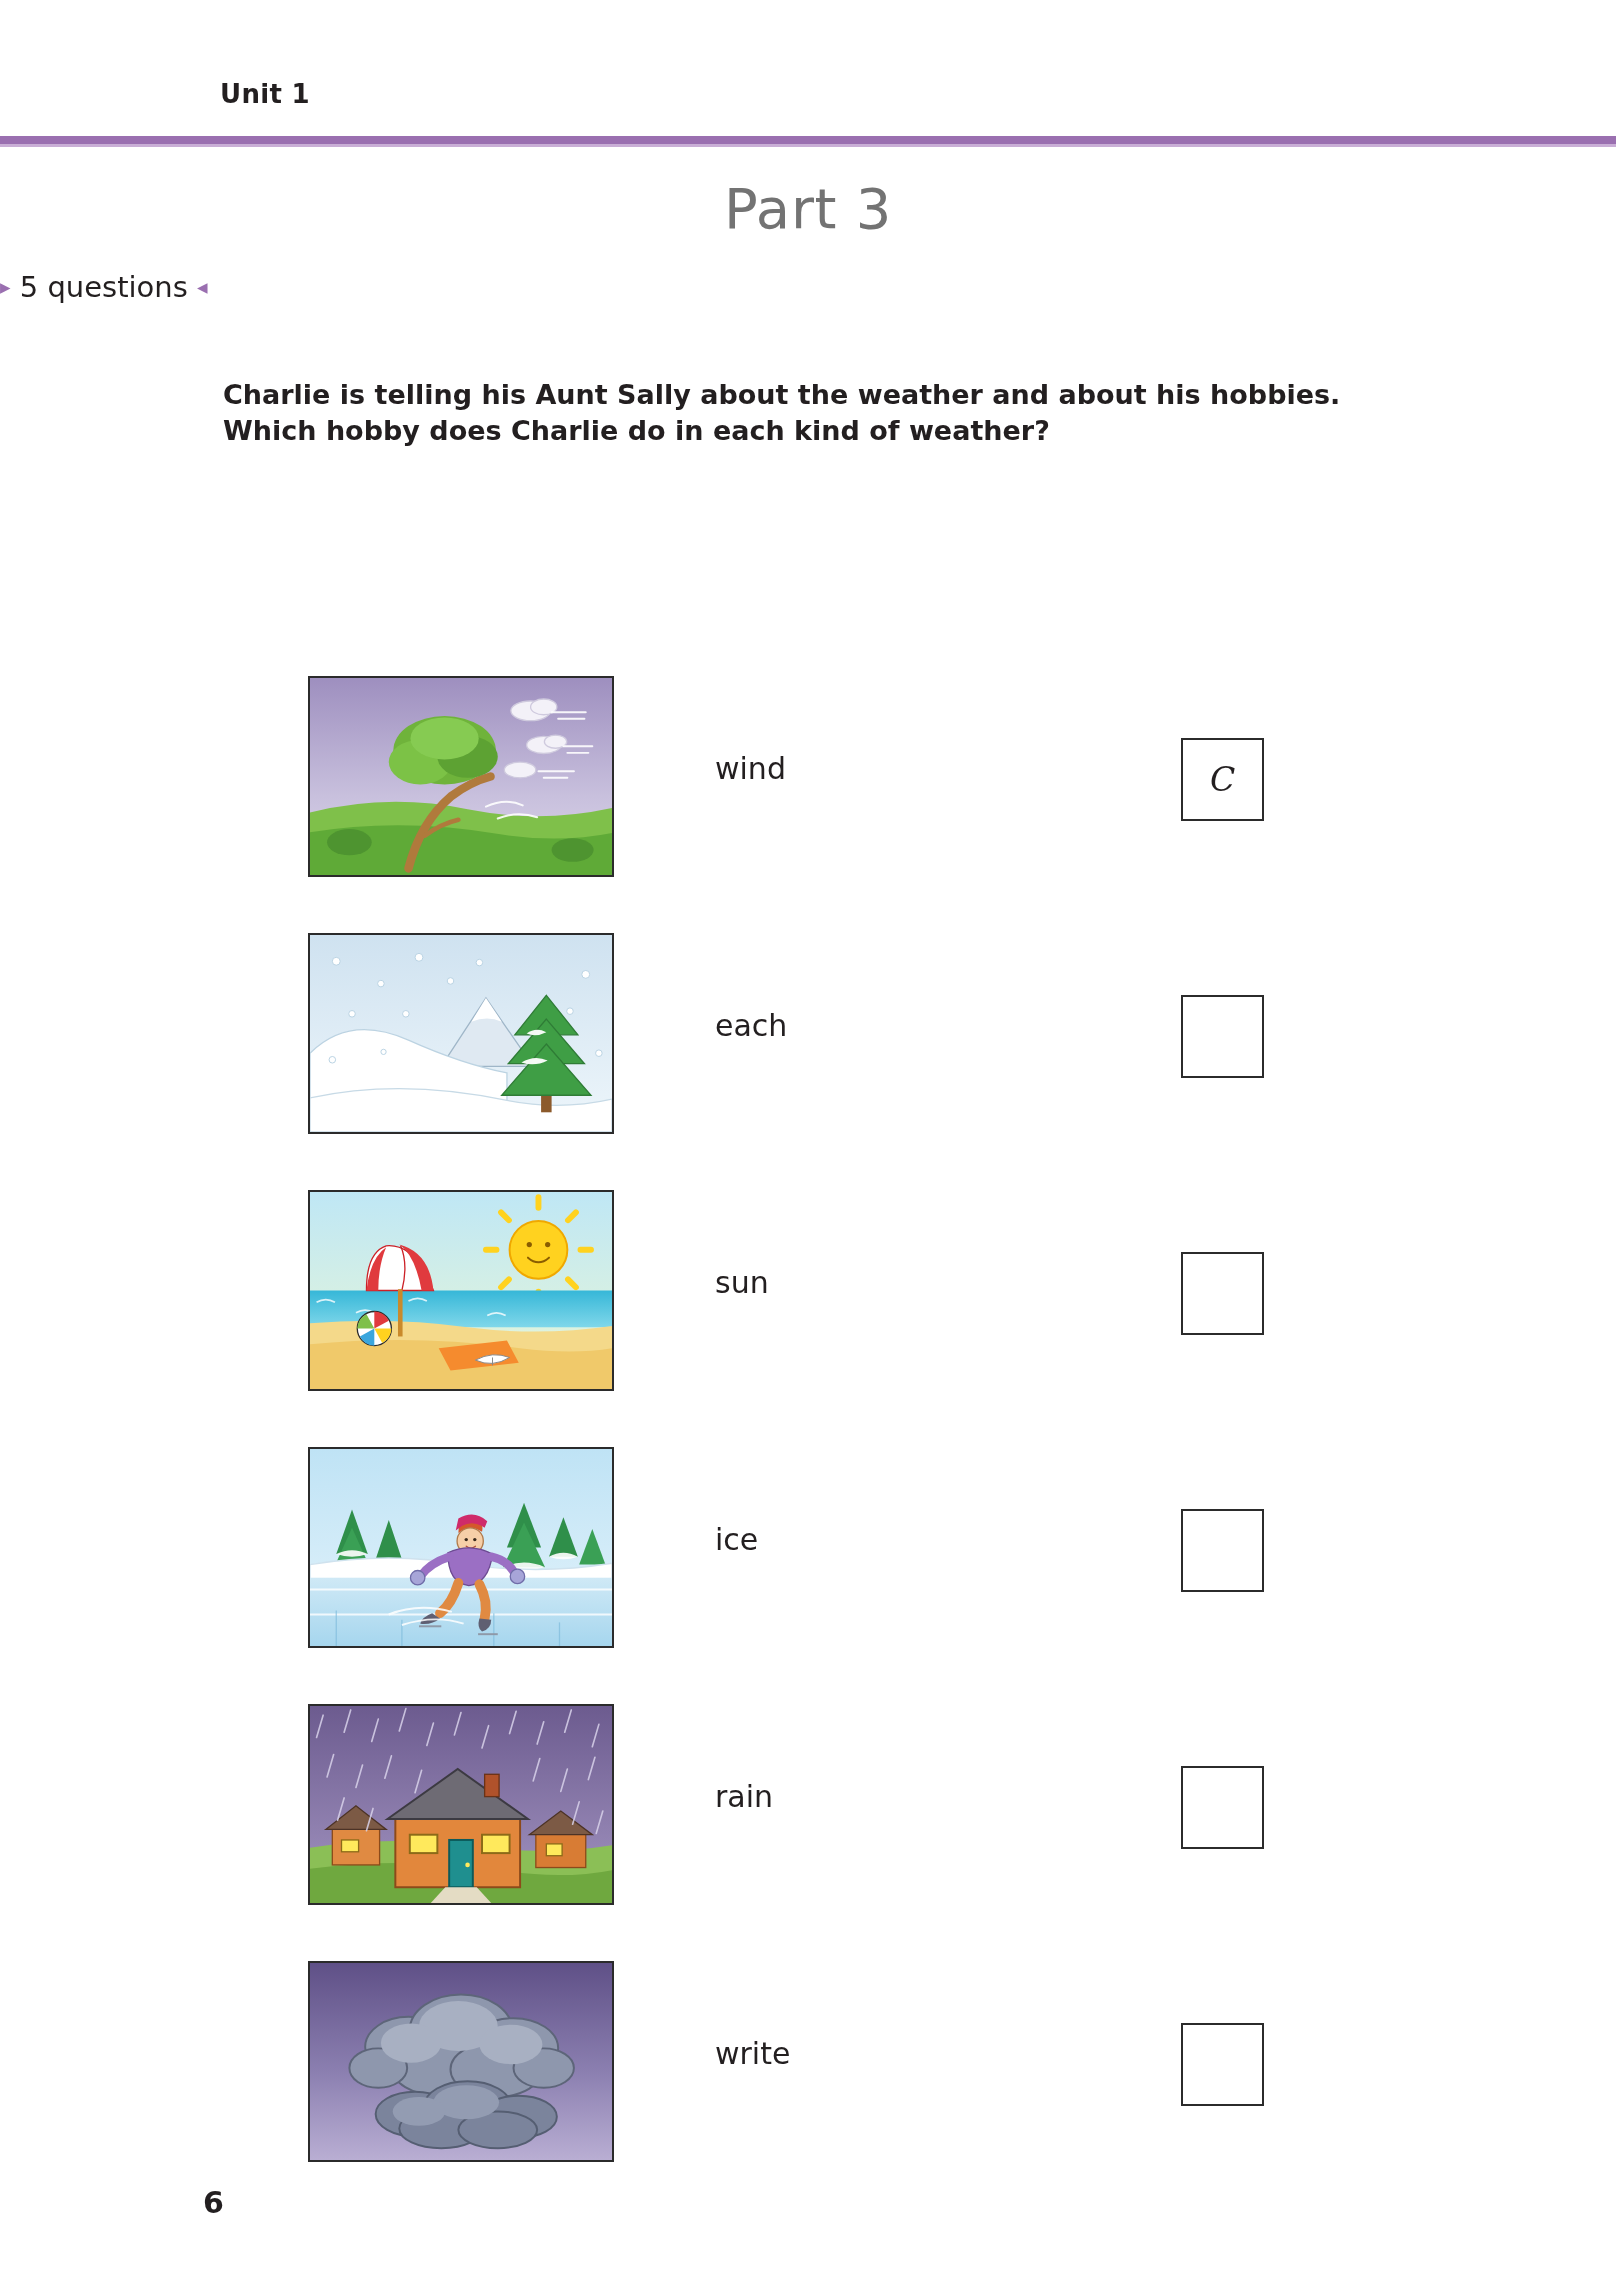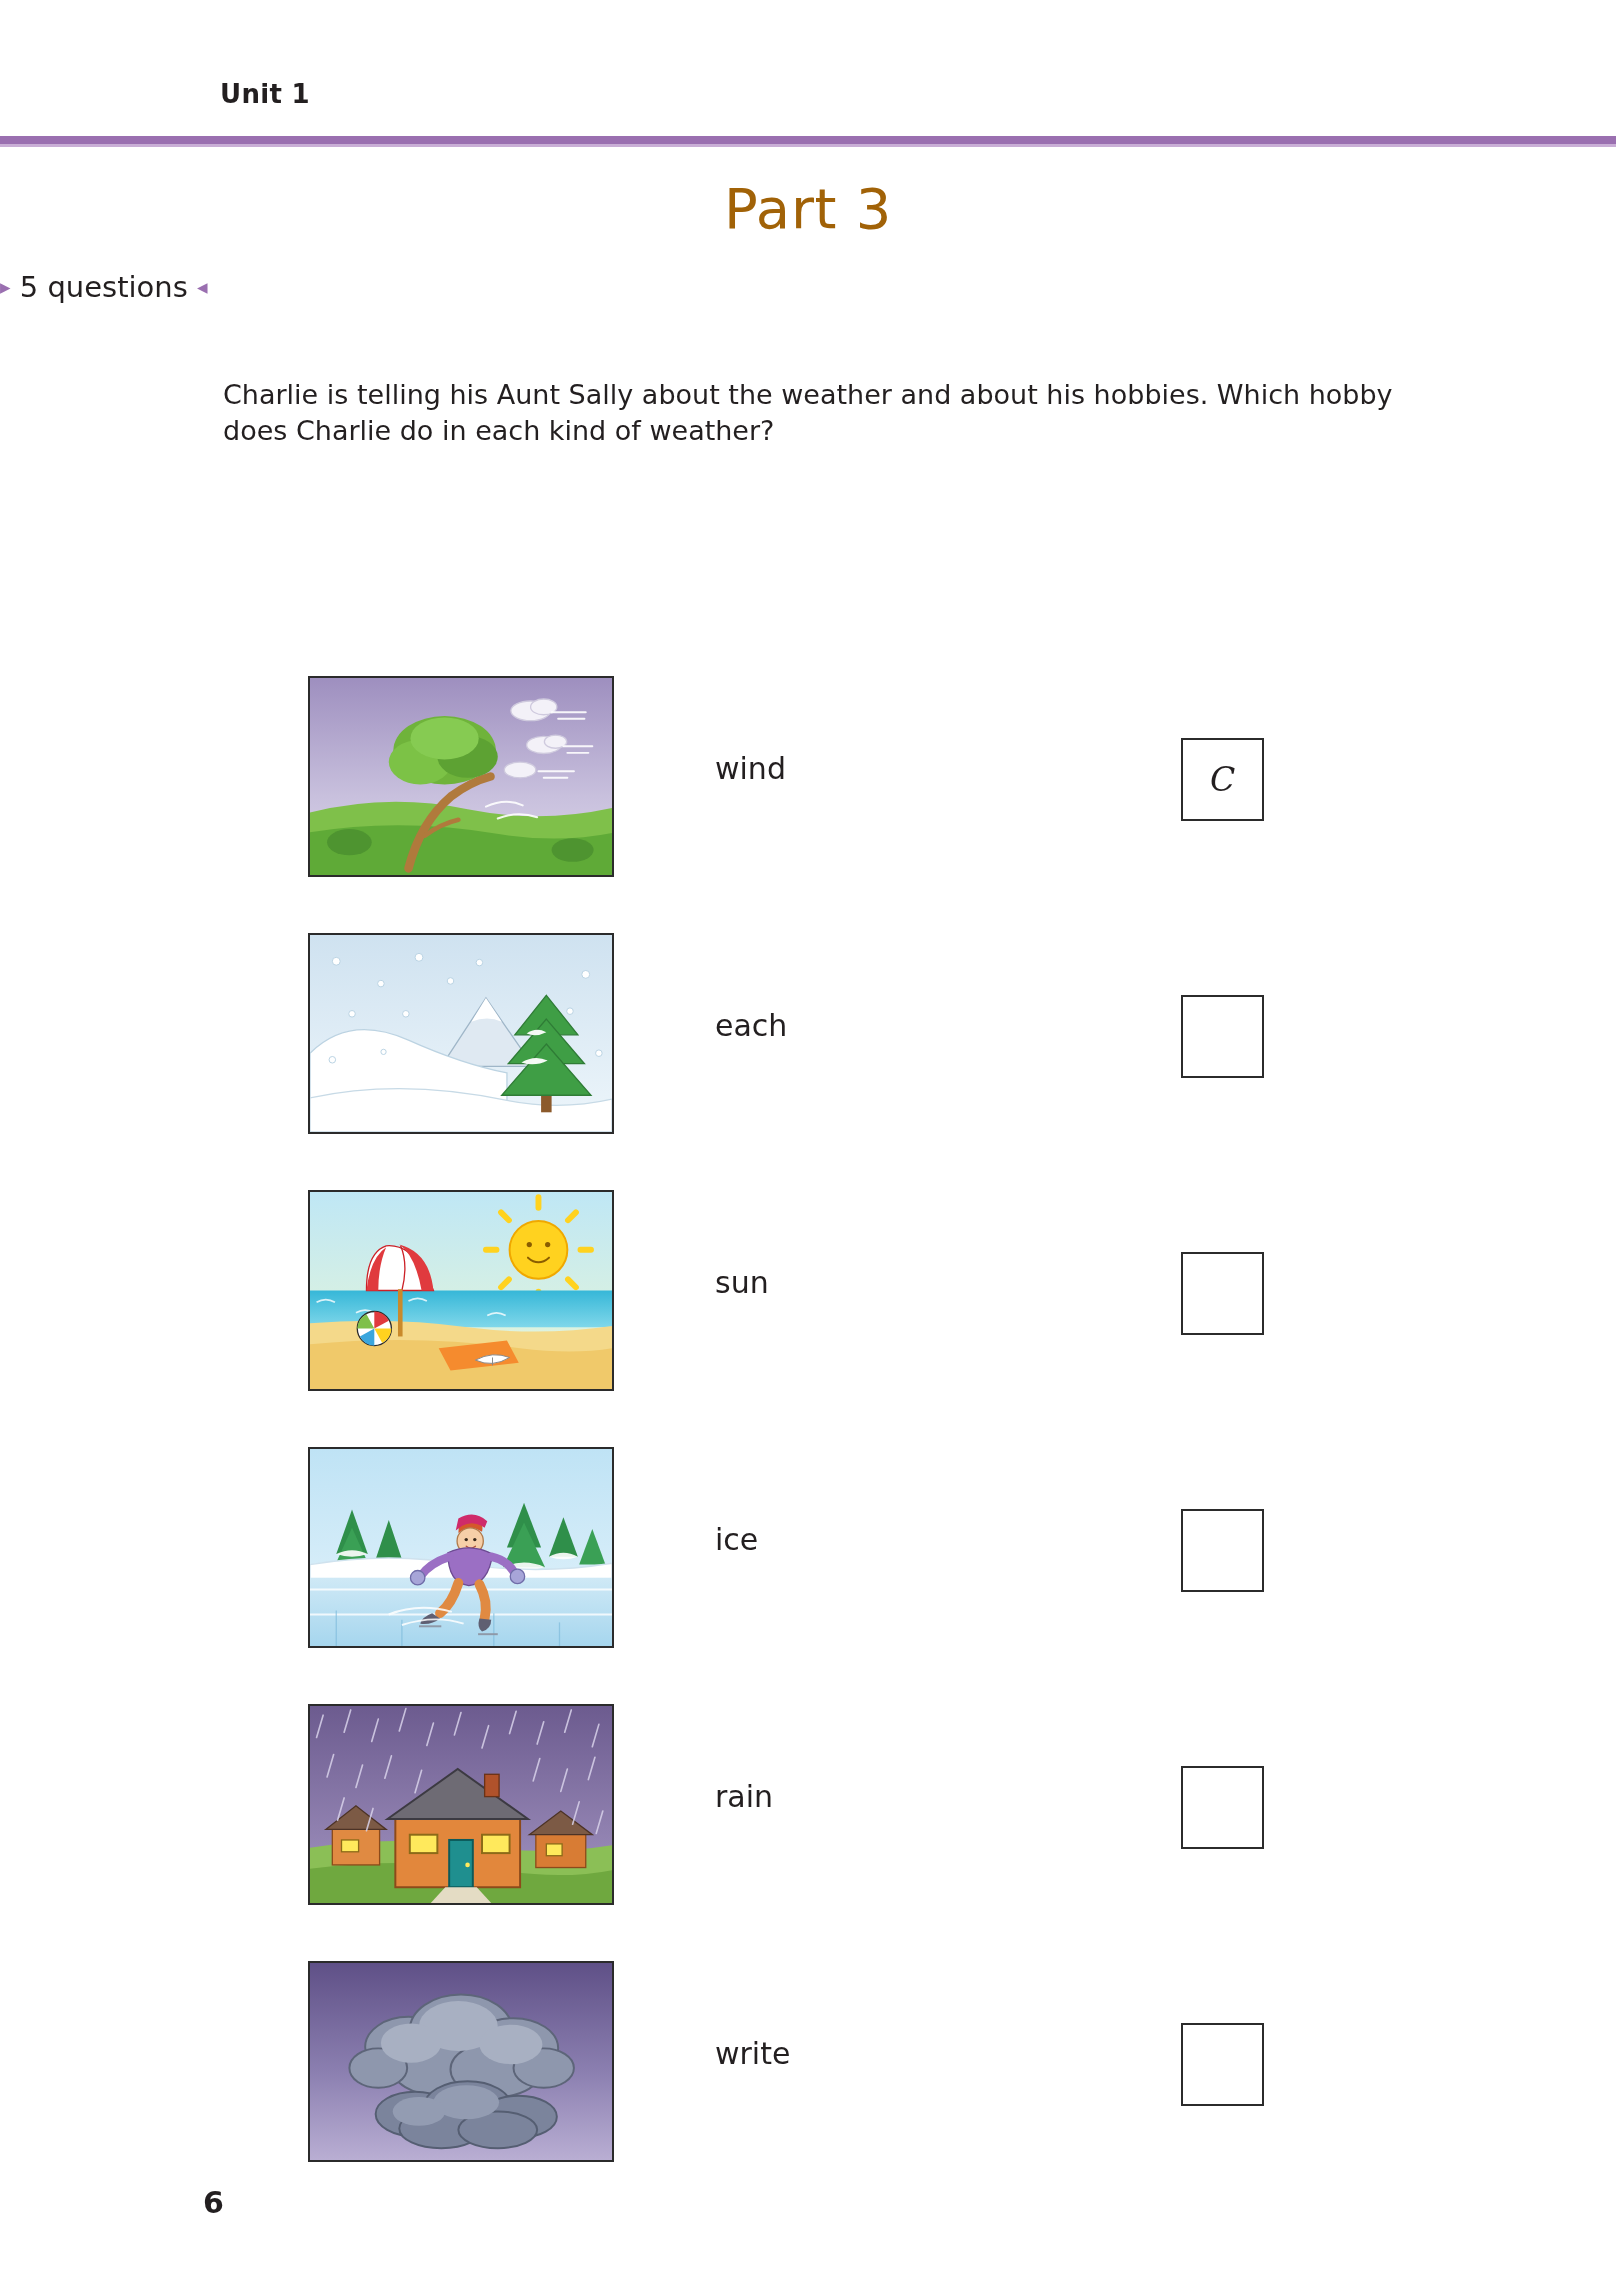--- a/index.html
+++ b/index.html
@@ -44,21 +44,21 @@
 
   
   .part-title {
     position: absolute;
     left: 0;
     top: 176px;
     width: 1616px;
     text-align: center;
     font-size: 56px;
     font-weight: normal;
-    color: #a16207;
+    color: #737373;
     letter-spacing: 0.7px;
   }
   .questions-line {
     position: absolute;
     left: 0;
     top: 270px;
     width: 1616px;
     font-size: 29px;
     color: #231f20;
   }
@@ -68,21 +68,21 @@
     vertical-align: 2.6px;
   }
 
   
   .instructions {
     position: absolute;
     left: 223px;
     top: 377px;
     width: 1181px;
     font-size: 27px;
-    font-weight: normal;
+    font-weight: bold;
     line-height: 1.35;
     color: #231f20;
     font-family: "DejaVu Sans", sans-serif;
   }
   .instructions .second {
     display: block;
     margin-top: 31.5px;
   }
 
   

